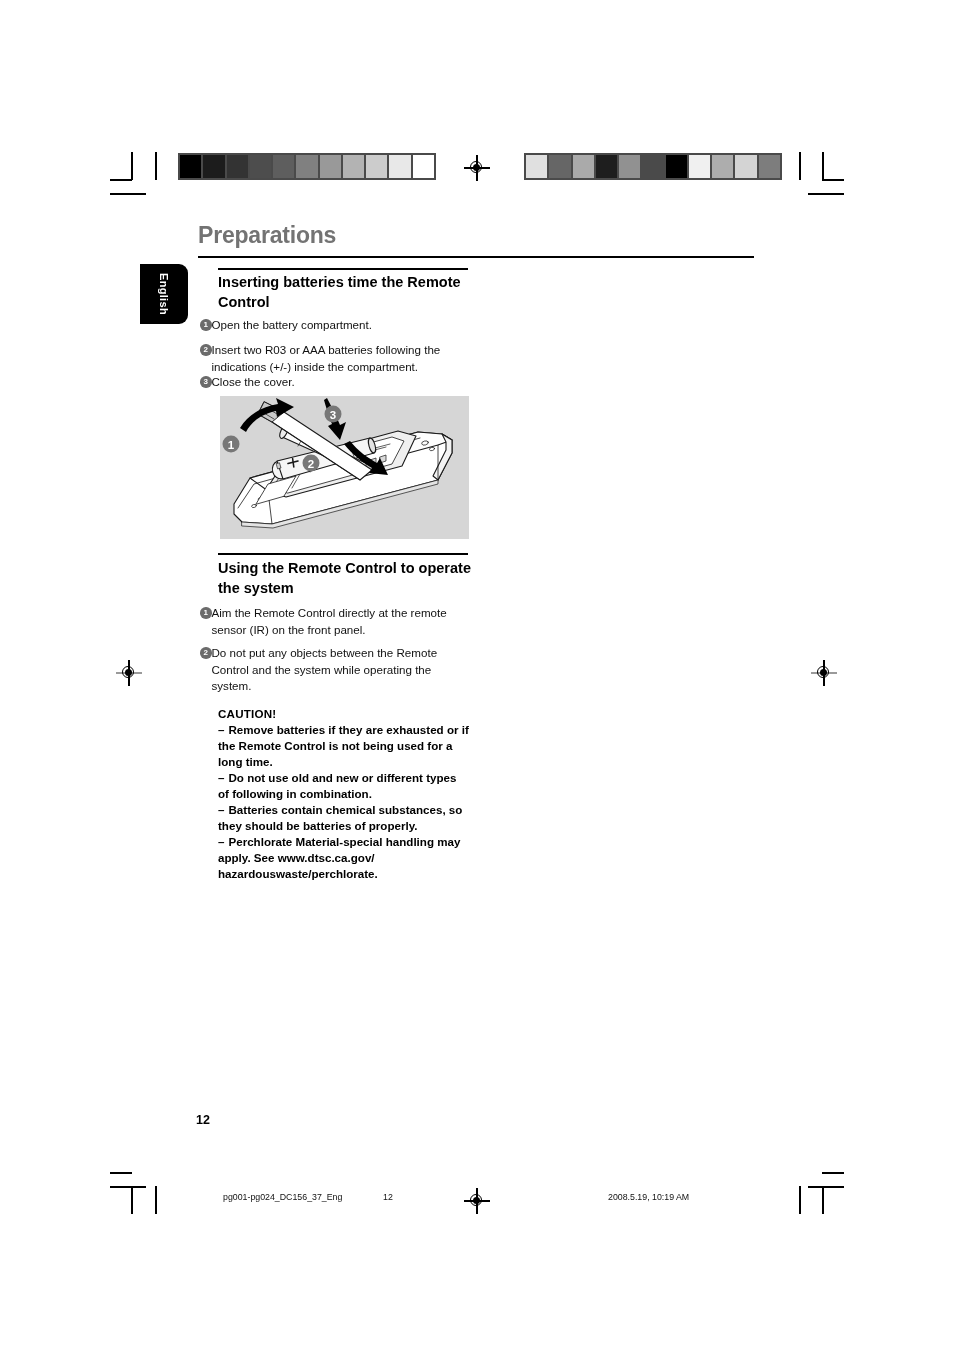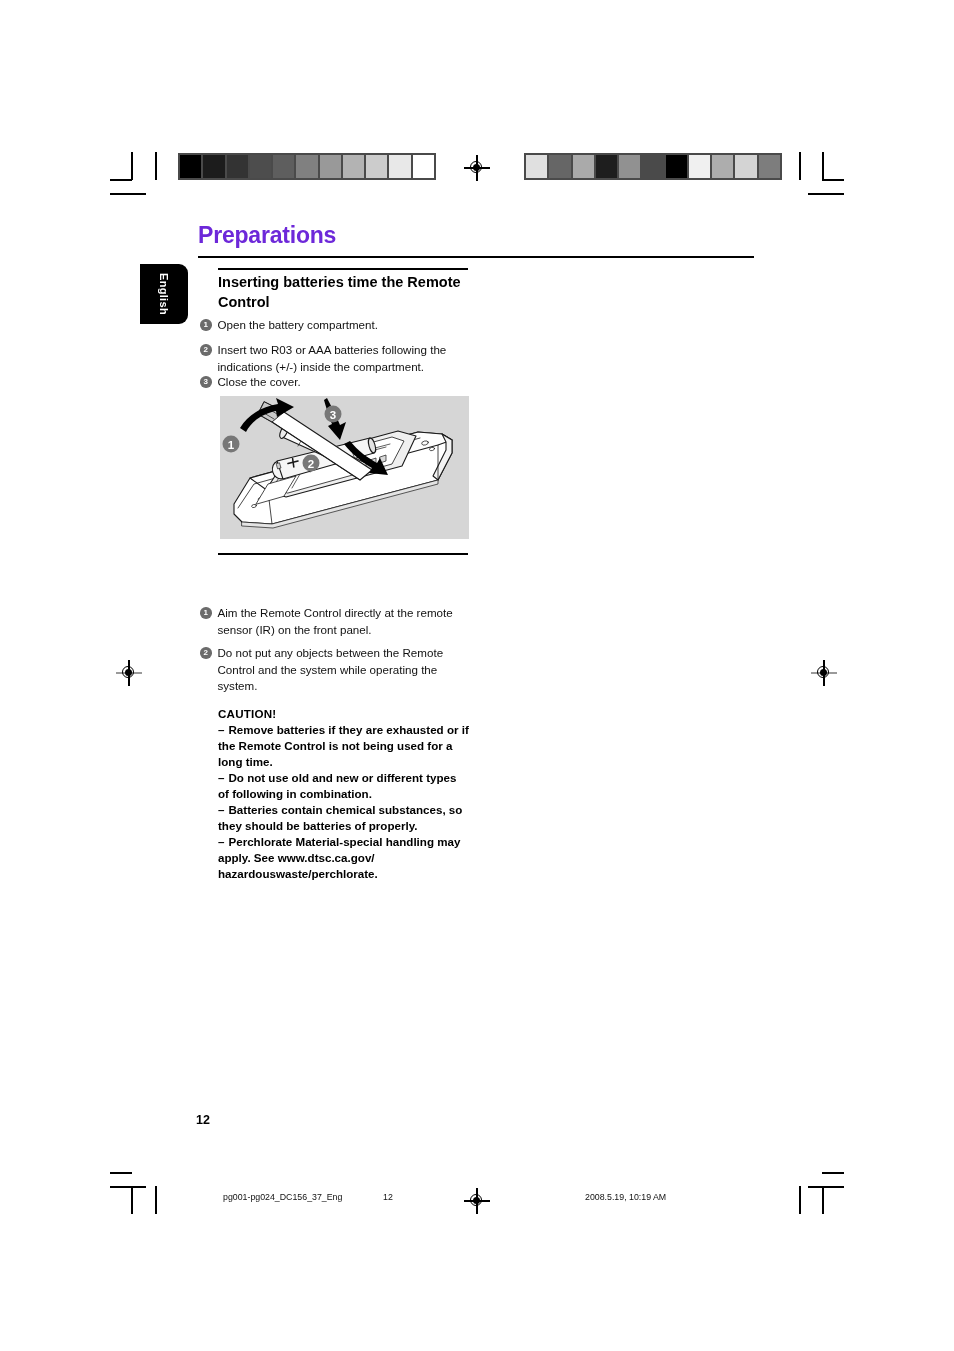--- a/index.html
+++ b/index.html
@@ -73,21 +73,21 @@
   }
   .swatch-strip .sw:last-child { margin-right: 0; }
 
   
   .chapter-title {
     position: absolute;
     left: 198px;
     top: 222px;
     font-size: 23px;
     font-weight: bold;
-    color: #6d28d9;
+    color: #737373;
     letter-spacing: -0.2px;
   }
   .rule {
     position: absolute;
     background: #000;
   }
   .rule.main { left: 198px; top: 256px; width: 556px; height: 2.2px; }
   .rule.sub1 { left: 218px; top: 268px; width: 250px; height: 1.6px; }
   .rule.sub2 { left: 218px; top: 553px; width: 250px; height: 1.6px; }
 
@@ -115,21 +115,20 @@
     border-radius: 50%;
     background: #6b6b6b;
     color: #ffffff;
     font-size: 8px;
     font-weight: bold;
     line-height: 11.5px;
     text-align: center;
     margin-top: 2px;
   }
   .step-text {
-    margin-left: 6px;
     font-size: 11.6px;
     line-height: 16.5px;
     color: #111111;
   }
 
   .caution {
     position: absolute;
     left: 218px;
     top: 706px;
     width: 252px;
@@ -356,20 +355,21 @@
         <text x="91" y="71.5" font-family="Liberation Sans, sans-serif" font-size="11.5" font-weight="bold" fill="#ffffff" text-anchor="middle">2</text>
       </g>
       <g>
         <circle cx="113" cy="18" r="8.5" fill="#777777"></circle>
         <text x="113" y="22.5" font-family="Liberation Sans, sans-serif" font-size="11.5" font-weight="bold" fill="#ffffff" text-anchor="middle">3</text>
       </g>
     </svg>
   </div>
 
   <div class="rule sub2"></div>
+  <div class="section-head h2">Using the Remote Control to operate the system</div>
 
   <div class="step" style="left:200px; top:605px; width:266px;">
     <div class="bullet-num">1</div>
     <div class="step-text">Aim the Remote Control directly at the remote sensor (IR) on the front panel.</div>
   </div>
   <div class="step" style="left:200px; top:645px; width:260px;">
     <div class="bullet-num">2</div>
     <div class="step-text">Do not put any objects between the Remote Control and the system while operating the system.</div>
   </div>
 
@@ -388,21 +388,21 @@
   <div class="crop-line" style="left:131px; top:1186px; width:1.6px; height:28px;"></div>
   <div class="crop-line" style="left:155px; top:1186px; width:1.6px; height:28px;"></div>
 
   <div class="crop-line" style="left:822px; top:1172px; width:22px; height:1.6px;"></div>
   <div class="crop-line" style="left:808px; top:1186px; width:36px; height:1.6px;"></div>
   <div class="crop-line" style="left:799px; top:1186px; width:1.6px; height:28px;"></div>
   <div class="crop-line" style="left:822px; top:1186px; width:1.6px; height:28px;"></div>
 
   <div class="footmeta" style="left:181px; top:1192px;margin-left:42px;">pg001-pg024_DC156_37_Eng</div>
   <div class="footmeta" style="left:383px; top:1192px;">12</div>
-  <div class="footmeta" style="left:585px; top:1192px;text-align:right;">2008.5.19, 10:19 AM</div>
+  <div class="footmeta" style="left:608px; top:1192px;text-align:right;">2008.5.19, 10:19 AM</div>
 
   <div class="reg-mark dark" style="left:464px; top:1188px;">
     <div class="hl"></div>
       <div class="vl"></div>
       <div class="ring"></div>
       <div class="core"></div>
   </div>
 
 </div>
 

